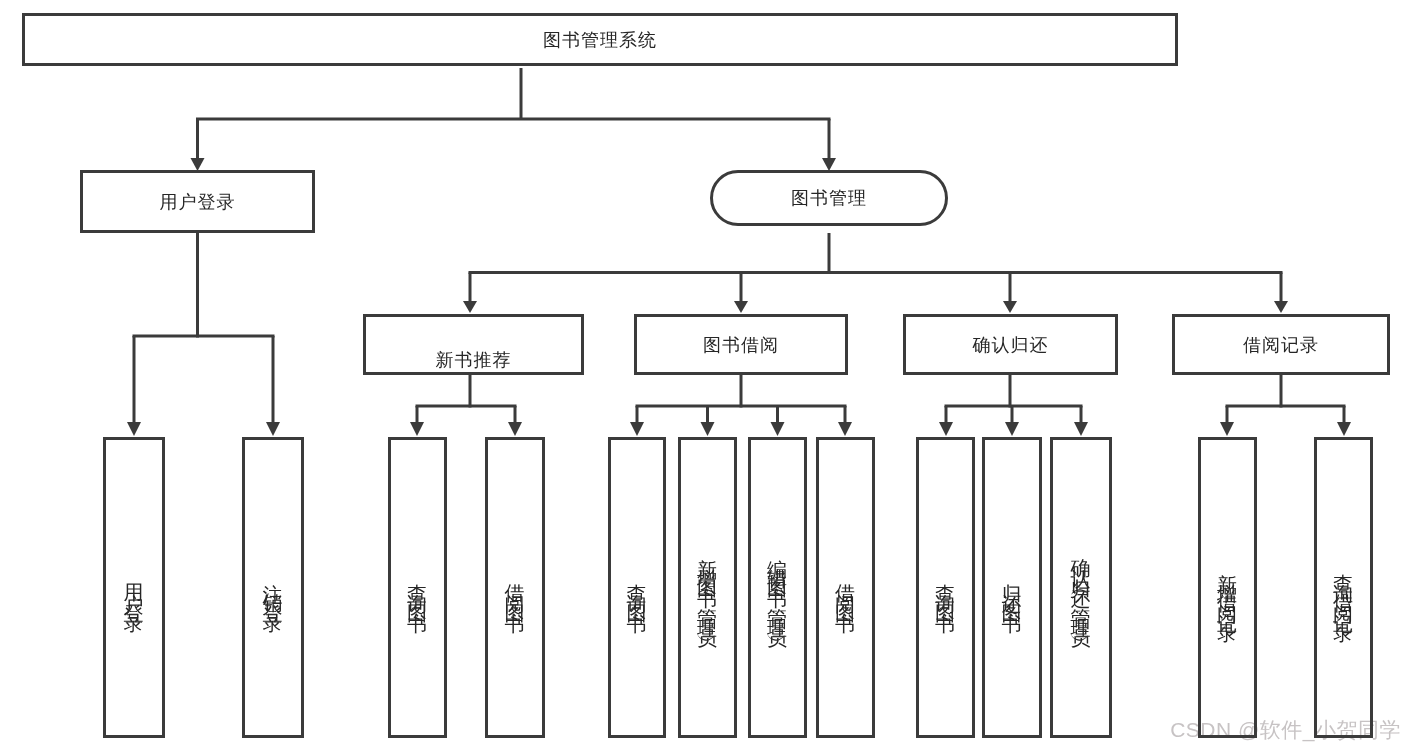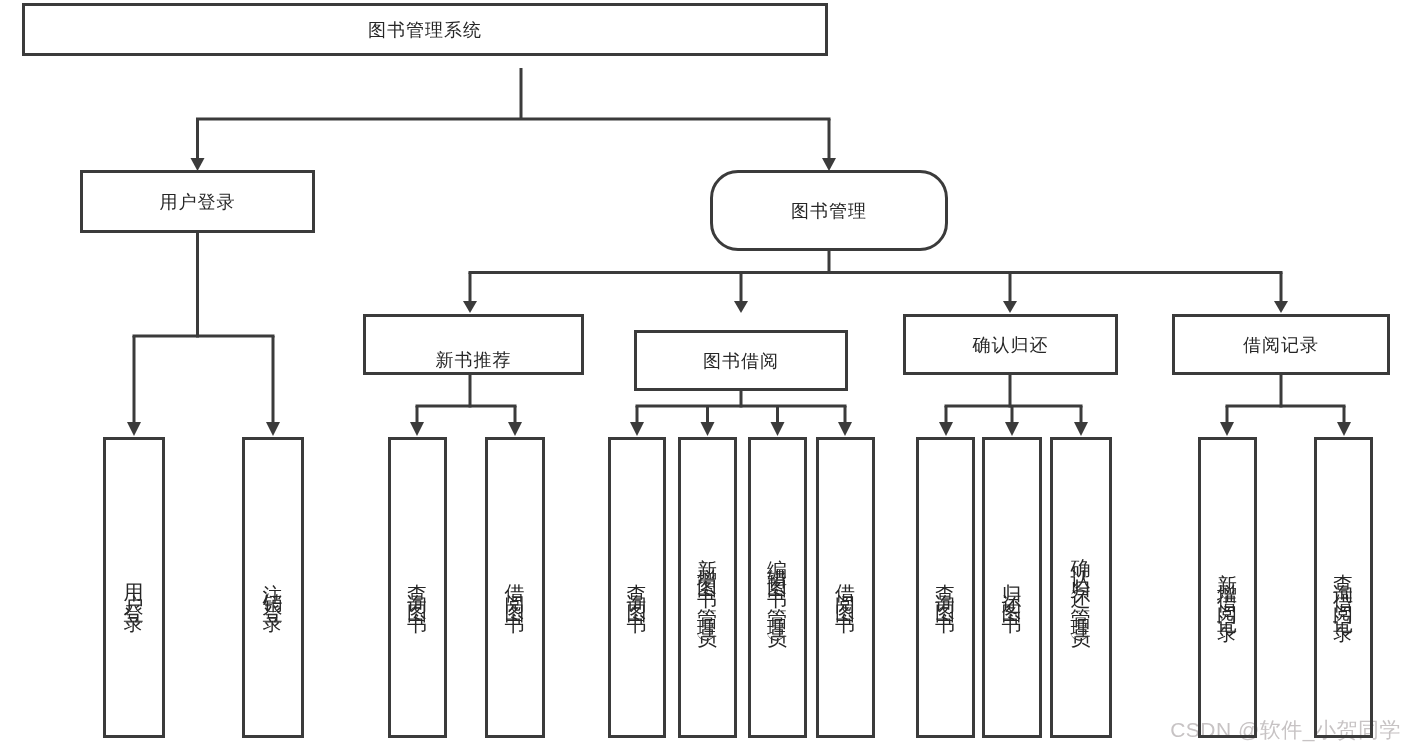--- a/index.html
+++ b/index.html
@@ -114,35 +114,35 @@
     <polygon points="1074,422 1088,422 1081,436"></polygon>
 
     <path d="M1281 375 V407.5"></path>
     <path d="M1225.5 406 H1345.5"></path>
     <path d="M1227 406 V424"></path>
     <polygon points="1220,422 1234,422 1227,436"></polygon>
     <path d="M1344 406 V424"></path>
     <polygon points="1337,422 1351,422 1344,436"></polygon>
   </svg>
 
-  <div class="box" style="left:22px;top:3px;width:806px;height:53px;">
+  <div class="box" style="left:22px;top:13px;width:1156px;height:53px;">
     <span>图书管理系统</span>
   </div>
 
   <div class="box" style="left:80px;top:170px;width:235px;height:63px;">
     <span>用户登录</span>
   </div>
-  <div class="box" style="left:710px;top:170px;width:238px;height:81px;border-radius:28px;">
+  <div class="box" style="left:710px;top:170px;width:238px;height:56px;border-radius:28px;">
     <span>图书管理</span>
   </div>
 
   <div class="box" style="left:363px;top:314px;width:221px;height:61px;align-items:flex-end;">
     <span>新书推荐</span>
   </div>
-  <div class="box" style="left:634px;top:330px;width:214px;height:61px;">
+  <div class="box" style="left:634px;top:314px;width:214px;height:61px;">
     <span>图书借阅</span>
   </div>
   <div class="box" style="left:903px;top:314px;width:215px;height:61px;">
     <span>确认归还</span>
   </div>
   <div class="box" style="left:1172px;top:314px;width:218px;height:61px;">
     <span>借阅记录</span>
   </div>
 
   <div class="vbox" style="left:103px;width:62px;">

